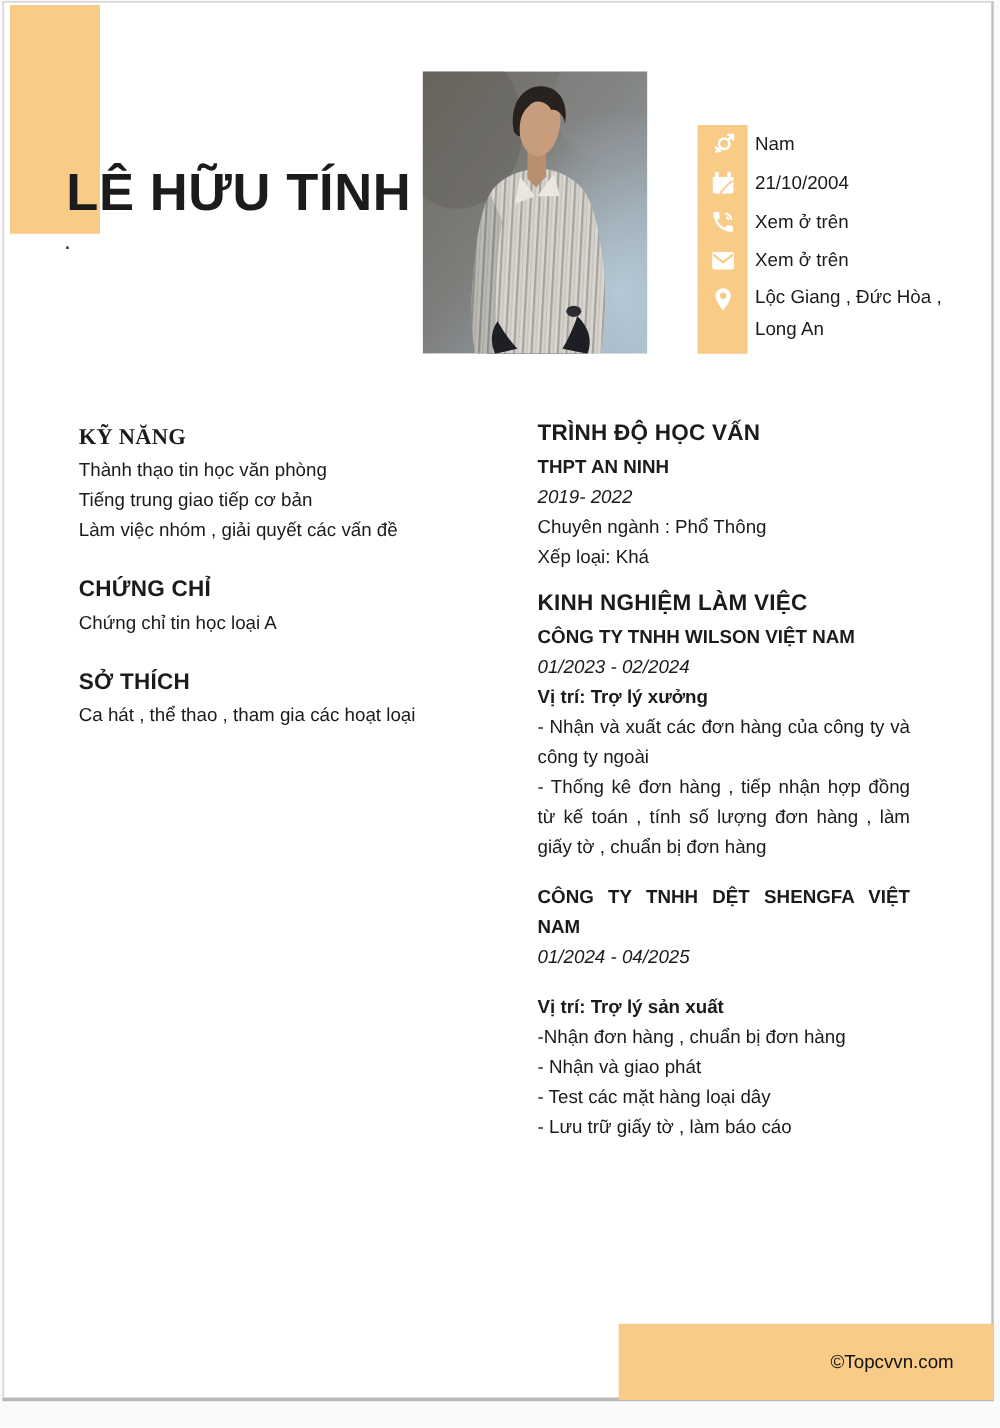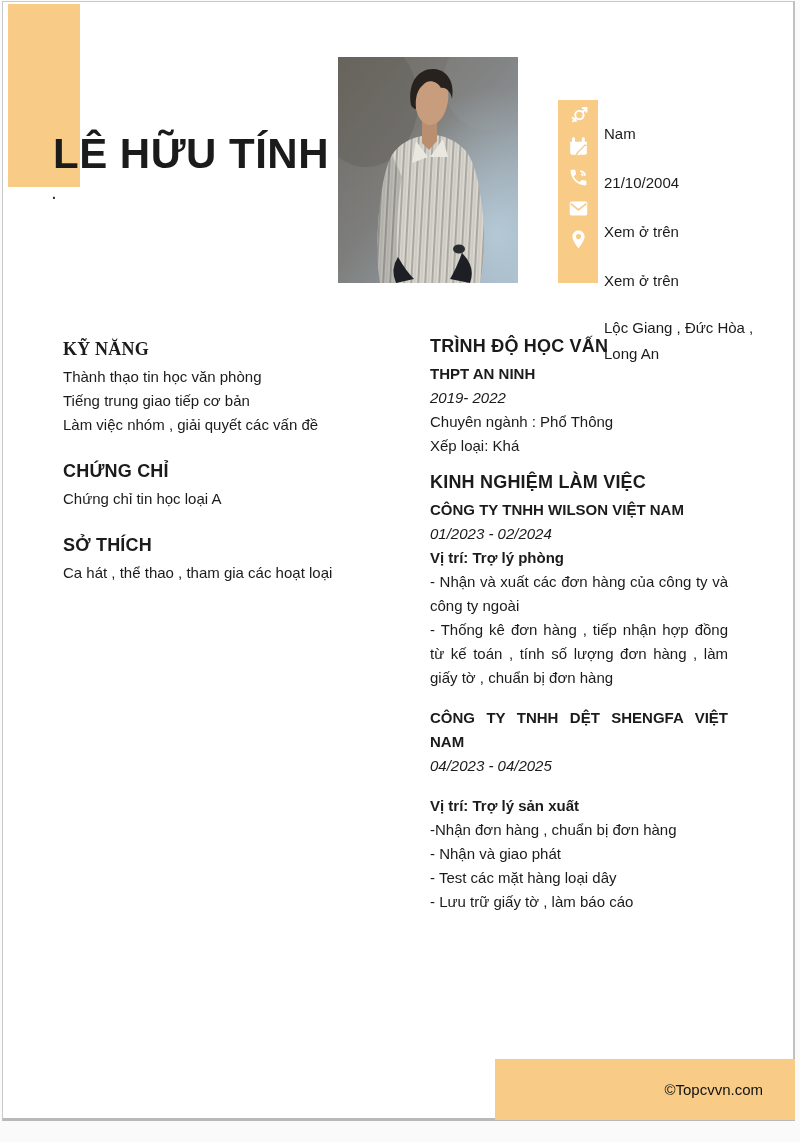--- a/index.html
+++ b/index.html
@@ -40,21 +40,21 @@
 
   
   .contact { position:absolute; left:558px; top:100px; display:flex; }
   .contact-strip {
     width:40px; height:183px; background:var(--accent);
     display:flex; flex-direction:column; align-items:center; flex:none;
   }
   .icon-cell { height:31px; display:flex; align-items:center; justify-content:center; }
   .icon-cell svg { width:21px; height:21px; display:block; }
   .contact-labels { margin-left:6px; width:180px; font-size:15px; }
-  .contact-row { height:31px; display:flex; align-items:center; white-space:nowrap;margin-top:18px; }
+  .contact-row { height:31px; display:flex; align-items:center; white-space:nowrap; }
   .contact-row.multi { height:auto; align-items:flex-start; white-space:normal; line-height:26px; padding-top:1px; }
 
   
   .col { position:absolute; font-size:15px; line-height:24px; }
   .left-col  { left:63px;  top:337px; width:345px; }
   .right-col { left:430px; top:334px; width:298px; }
   .sec-heading { font-size:18px; font-weight:bold; line-height:24px; letter-spacing:0.2px; }
   .left-col .sec-heading + ul { margin-top:4px; }
   .left-col .sec-heading { margin-top:22px; }
   .left-col .sec-heading:first-child { margin-top:0;font-family:Liberation Serif, serif; }
@@ -197,28 +197,28 @@
   <div class="sub-bold">THPT AN NINH</div>
   <div class="period">2019- 2022</div>
   <div>Chuyên ngành : Phổ Thông</div>
   <div>Xếp loại: Khá</div>
 
   <div class="sec-heading exp-heading">KINH NGHIỆM LÀM VIỆC</div>
 
   <div>
     <div class="sub-bold just">CÔNG TY TNHH WILSON VIỆT NAM</div>
     <div class="period">01/2023 - 02/2024</div>
-    <div class="sub-bold" style="margin-top:0">Vị trí: Trợ lý phòng</div>
+    <div class="sub-bold" style="margin-top:0">Vị trí: Trợ lý xưởng</div>
     <p class="just">- Nhận và xuất các đơn hàng của công ty và công ty ngoài</p>
     <p class="just">- Thống kê đơn hàng , tiếp nhận hợp đồng từ kế toán , tính số lượng đơn hàng , làm giấy tờ , chuẩn bị đơn hàng</p>
   </div>
 
   <div class="job2">
     <div class="sub-bold just">CÔNG TY TNHH DỆT SHENGFA VIỆT NAM</div>
-    <div class="period">04/2023 - 04/2025</div>
+    <div class="period">01/2024 - 04/2025</div>
     <div class="sub-bold" style="margin-top:16px">Vị trí: Trợ lý sản xuất</div>
     <p>-Nhận đơn hàng , chuẩn bị đơn hàng</p>
     <p>- Nhận và giao phát</p>
     <p>- Test các mặt hàng loại dây</p>
     <p>- Lưu trữ giấy tờ , làm báo cáo</p>
   </div>
 </div>
 
 <div class="footer-bar">
   <span>©Topcvvn.com</span>

